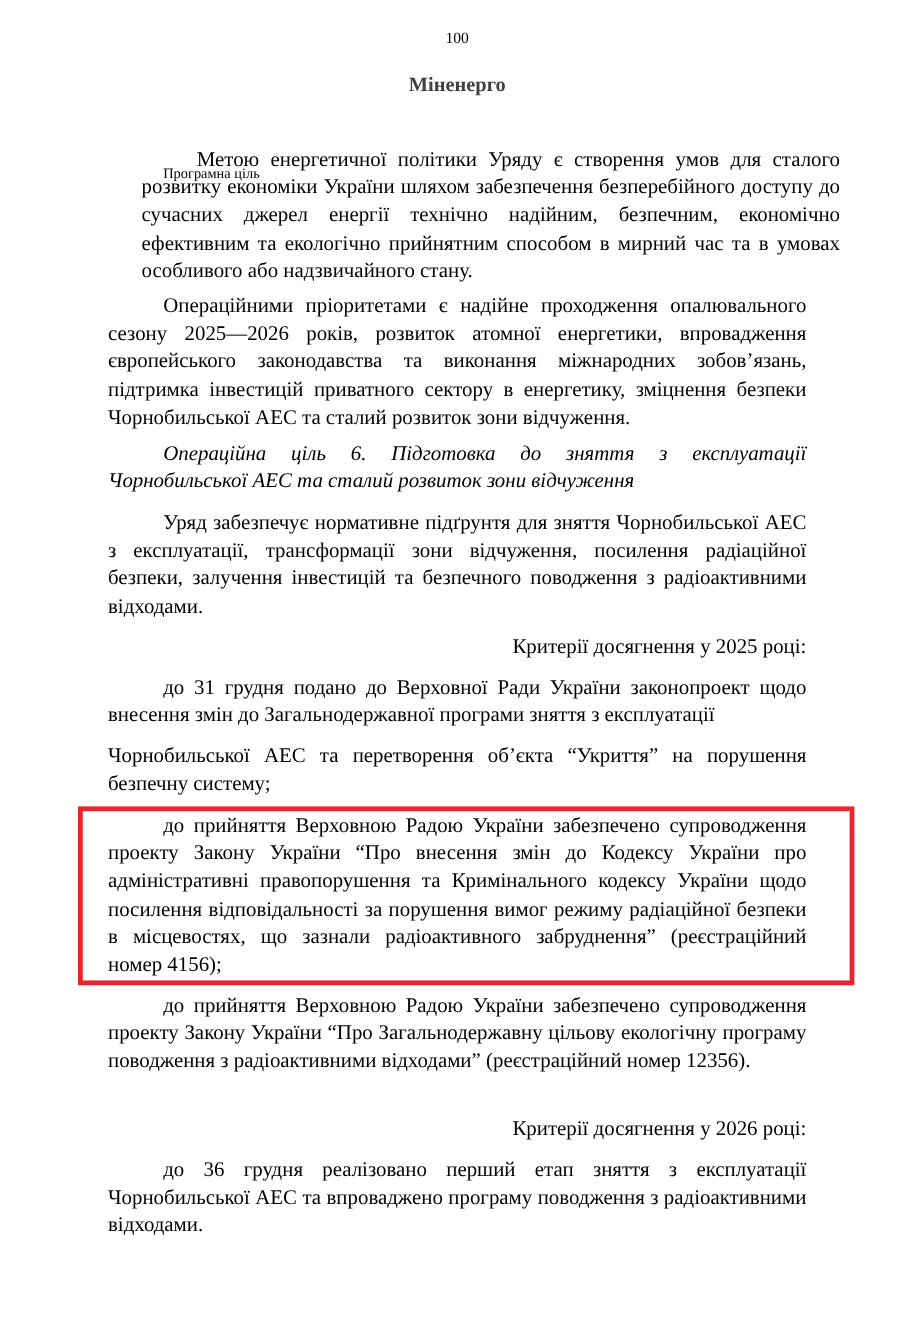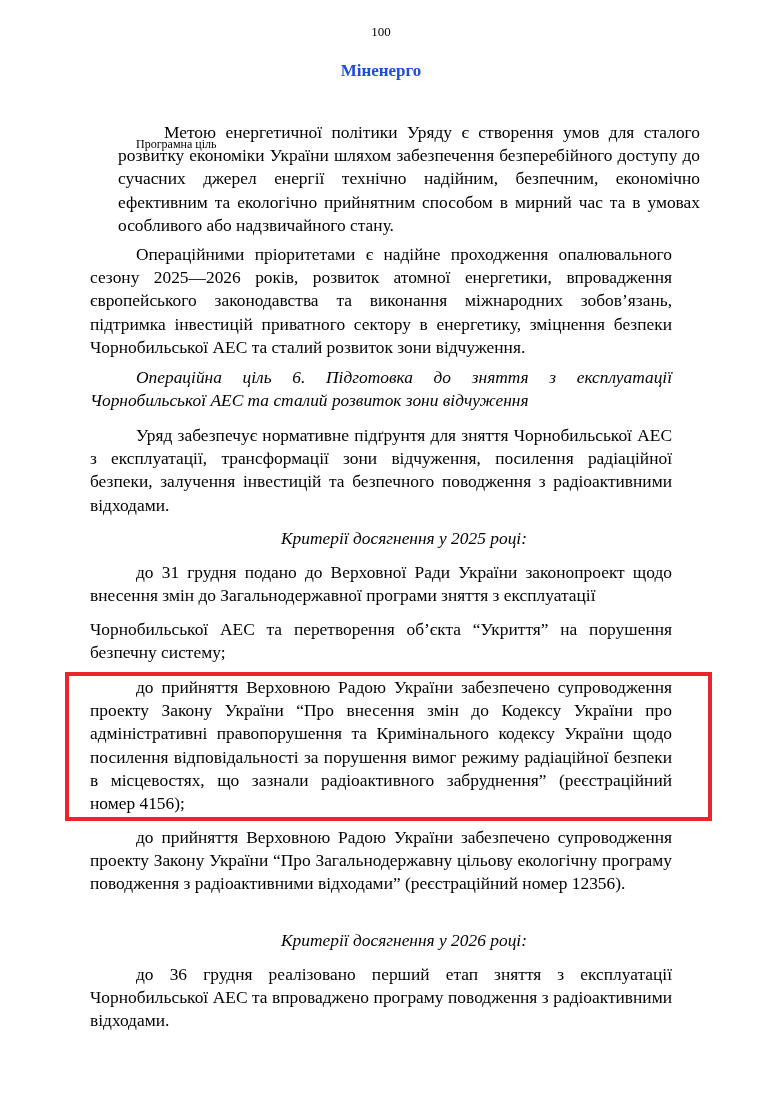--- a/index.html
+++ b/index.html
@@ -32,21 +32,21 @@
     }
     .ministry-title {
       position: absolute;
       top: 60px;
       left: 0;
       width: 582px;
       text-align: center;
       font-size: 17px;
       line-height: 22px;
       font-weight: bold;
-      color: #1d4ed8;
+      color: #404040;
     }
     .program-goal {
       position: absolute;
       top: 89px;
       left: 46px;
       font-size: 12px;
       line-height: 22px;
       margin-top: 44px;
     }
     .para {
@@ -56,22 +56,21 @@
       font-size: 17.4px;
       line-height: 23.2px;
       text-align: justify;
       text-indent: 46px;
       margin: 0;
     }
     .para.italic {
       font-style: italic;
     }
     .para.heading-italic {
-      font-style: italic;
-      text-align: center;
+      text-align: right;
     }
     .highlight-box {
       position: absolute;
       left: 65px;
       top: 672px;
       width: 639px;
       height: 141px;
       border: 4px solid #e8242c;
       box-sizing: content-box;
     }

